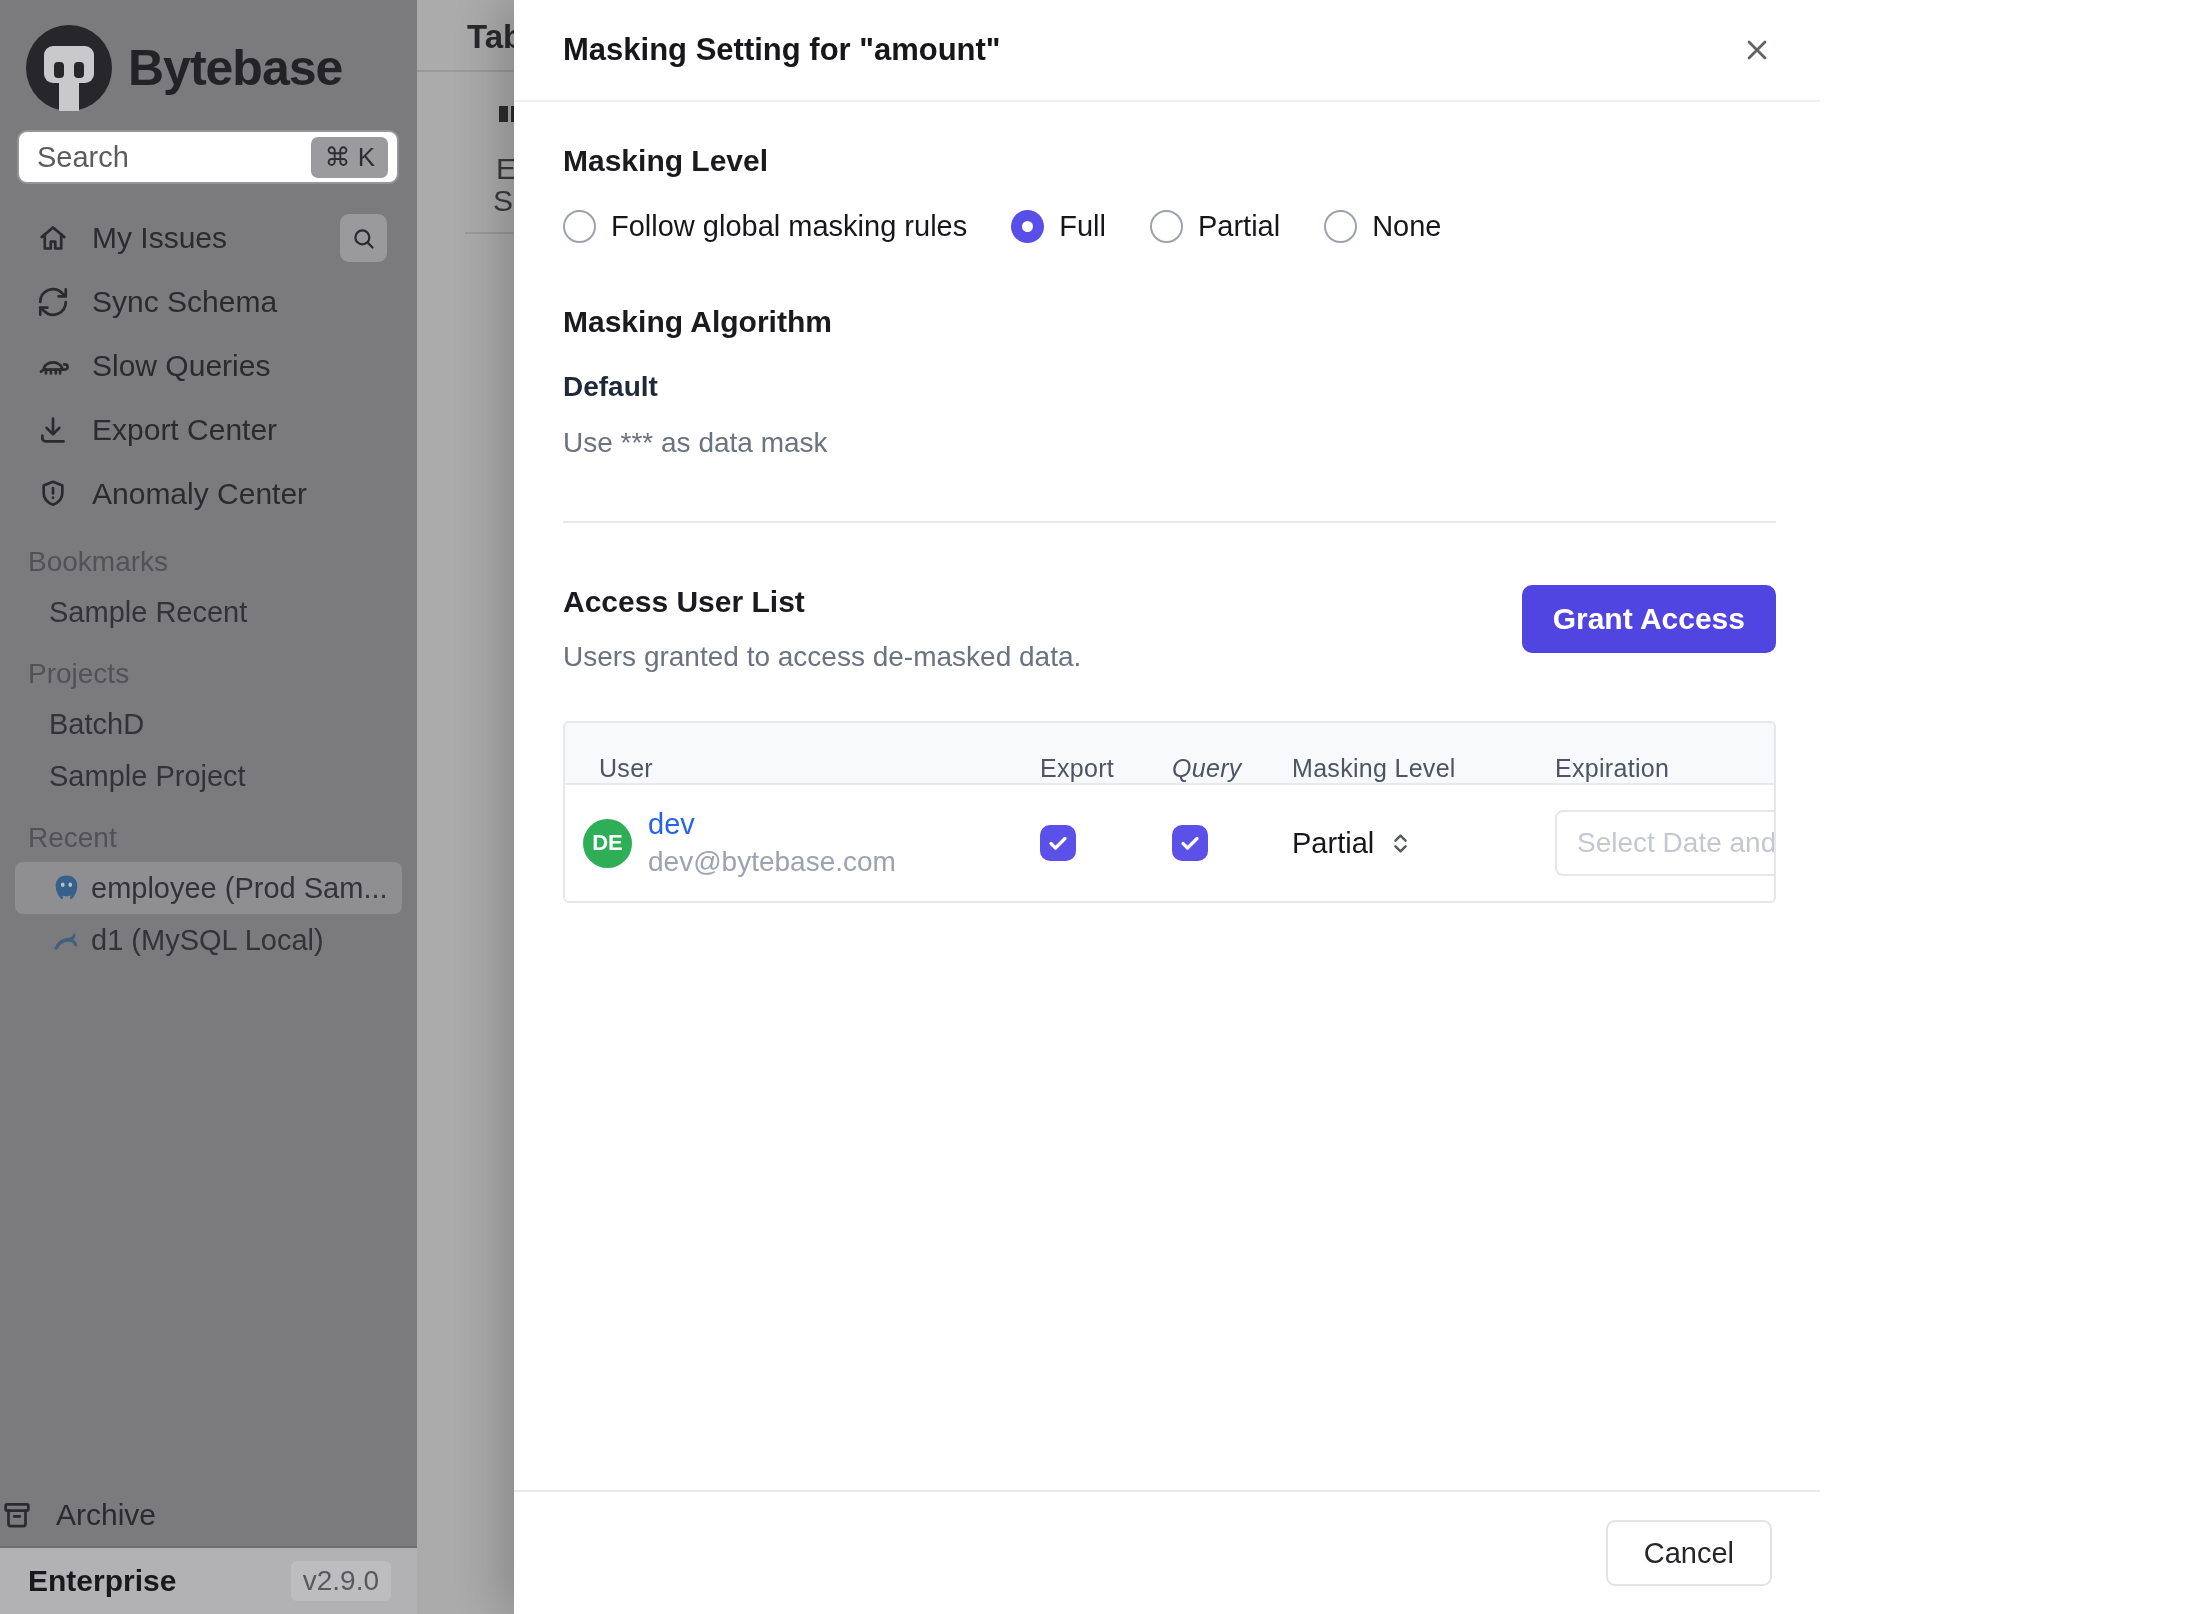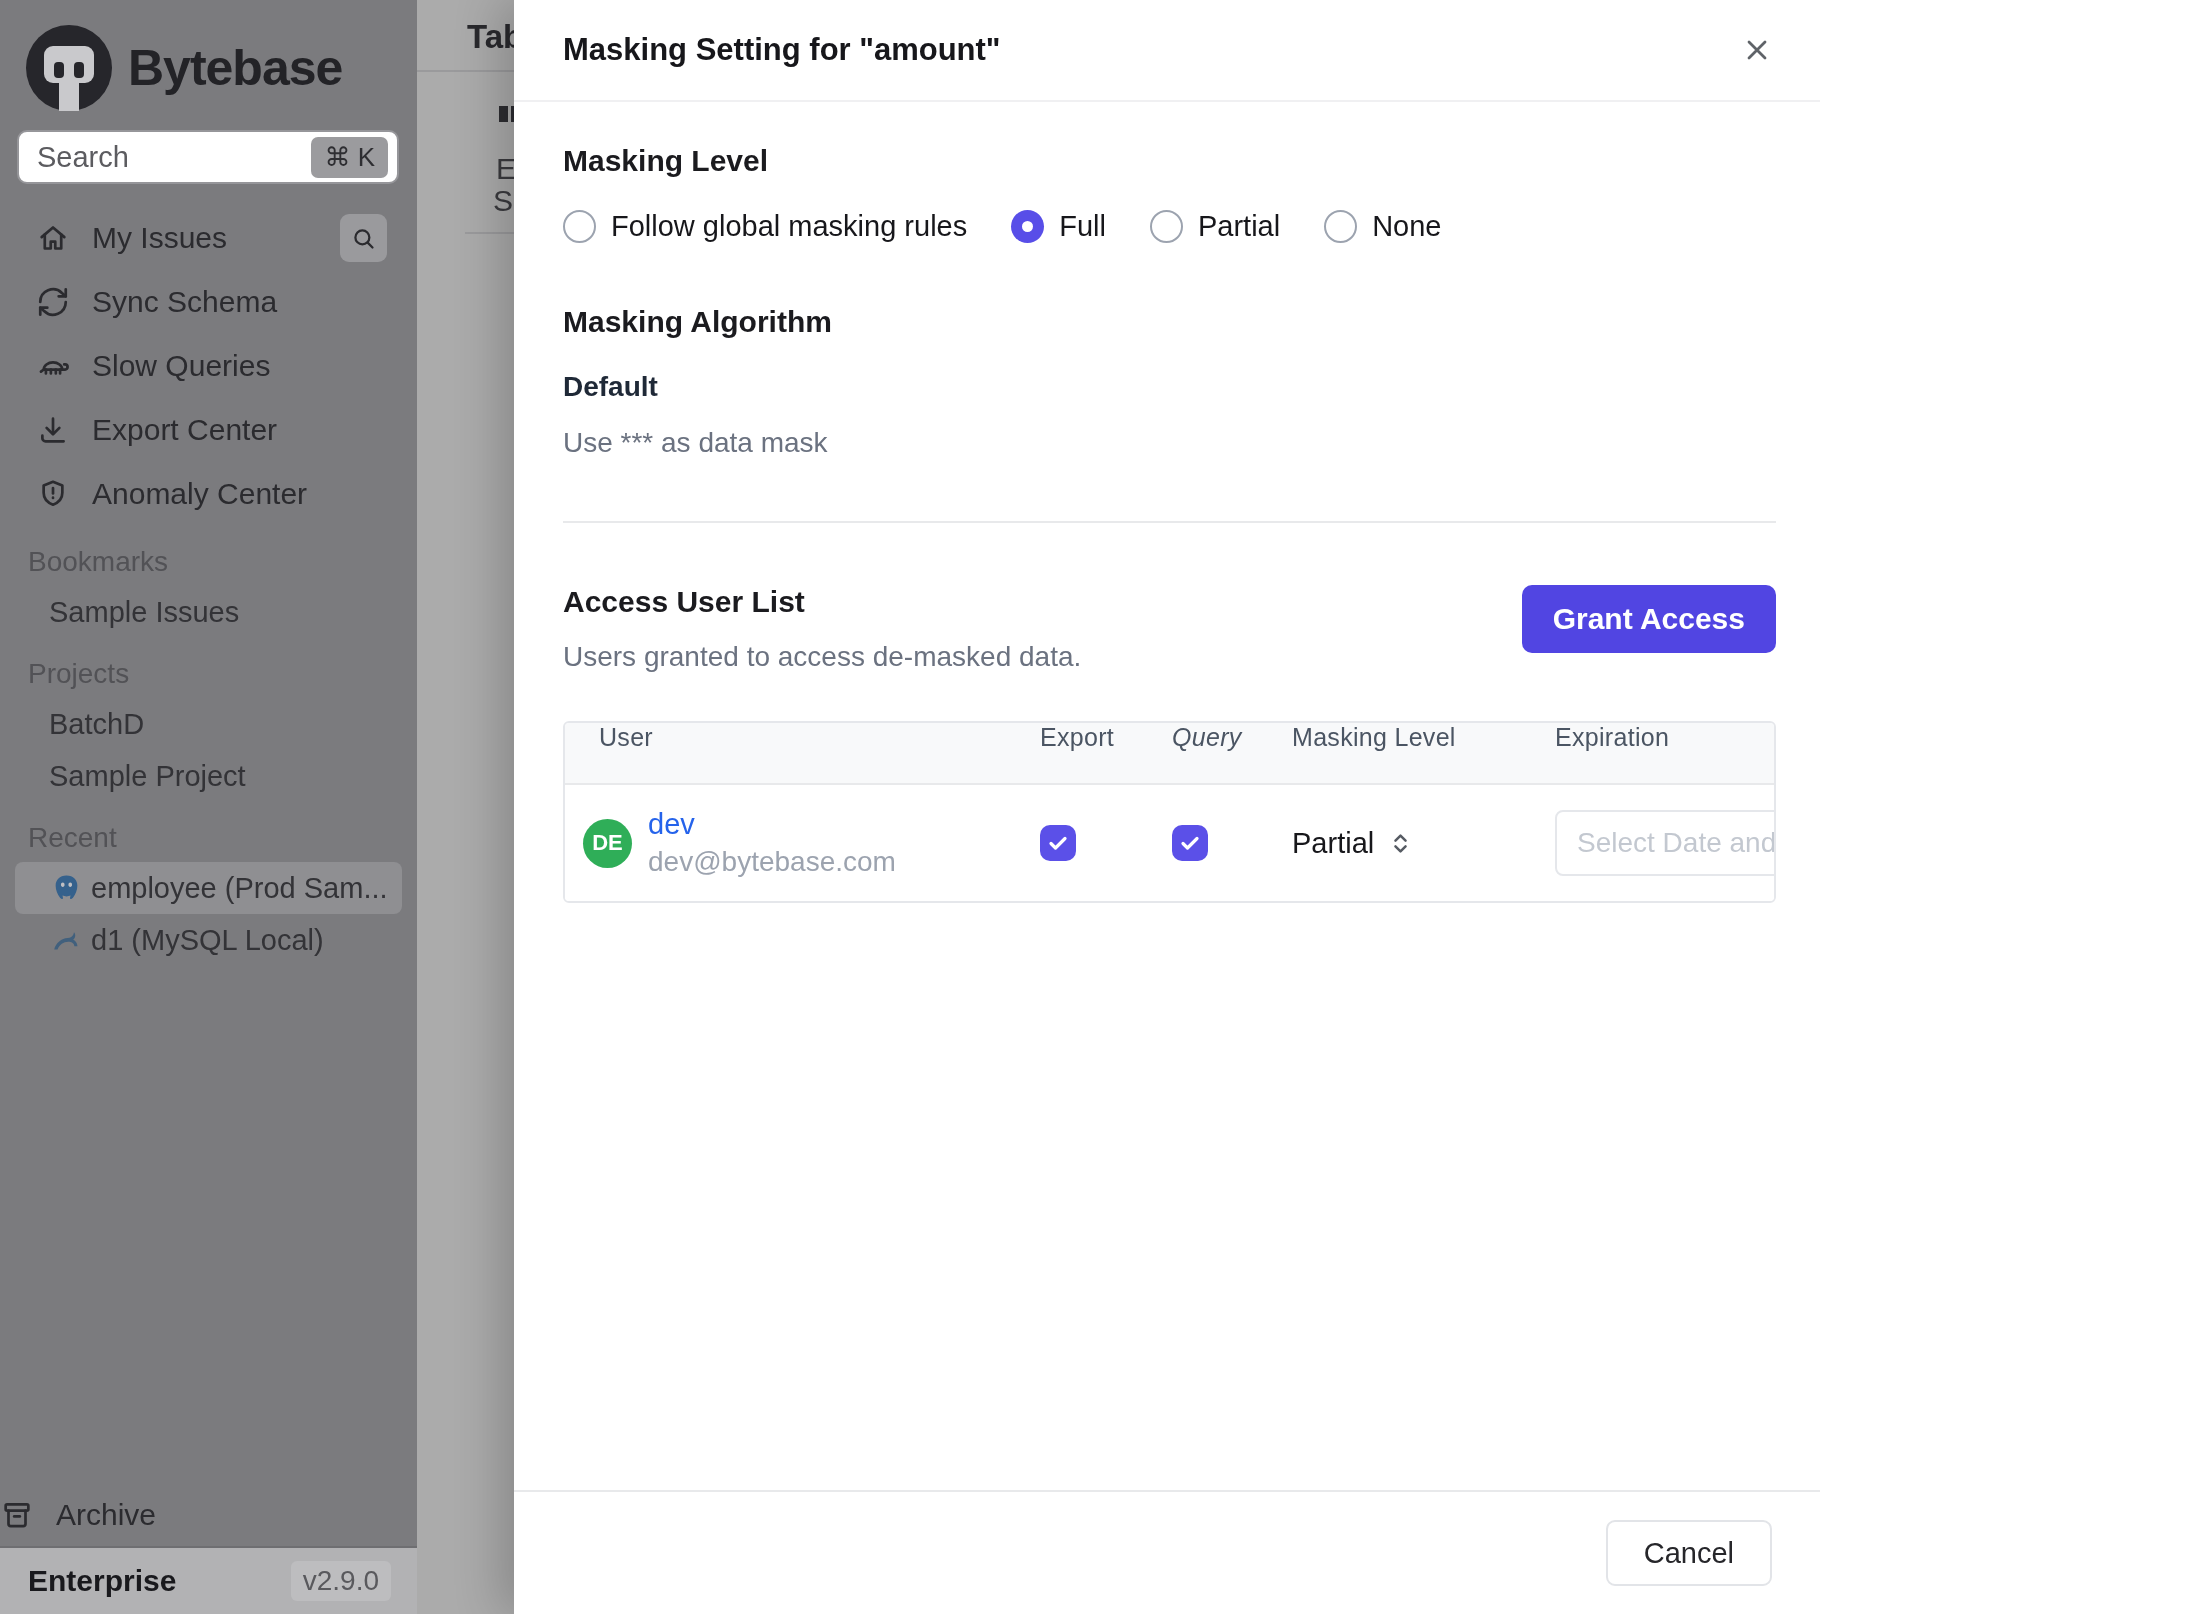--- a/index.html
+++ b/index.html
@@ -68,21 +68,21 @@
   .mt-head2{margin-top:62px;}
   .algo-name{font-size:28px;font-weight:600;color:#1f2937;margin-top:32px;}
   .algo-desc{font-size:28px;color:#6b7280;margin-top:24px;}
   .h-divider{height:2px;background:#e8e9eb;margin-top:62px;}
   .access-row{display:flex;align-items:flex-start;margin-top:62px;}
   .access-texts{flex:1;}
   .access-sub{font-size:28px;color:#6b7280;margin-top:22px;}
   .grant-btn{margin-left:auto;background:#5145e2;color:#ffffff;font-size:30px;font-weight:600;border:none;
     border-radius:10px;height:68px;padding:0 31px;display:flex;align-items:center;cursor:pointer;flex:none;}
   .user-table{margin-top:48px;border:2px solid #e5e7eb;border-radius:6px;overflow:hidden;}
-  .thead{display:flex;align-items:flex-start;height:60px;background:#f8f9fa;border-bottom:2px solid #e8e9eb;
+  .thead{display:flex;align-items:flex-end;height:60px;background:#f8f9fa;border-bottom:2px solid #e8e9eb;
     font-size:25px;color:#4b5563;letter-spacing:0.3px;}
   .trow{display:flex;align-items:center;height:116px;background:#fff;}
   .col-user{width:475px;flex:none;box-sizing:border-box;}
   .thead .col-user{padding-left:34px;}
   .col-export{width:132px;flex:none;}
   .col-query{width:120px;flex:none;font-style:italic;}
   .col-mask{width:263px;flex:none;}
   .col-exp{width:527px;flex:none;}
   .col-actions{flex:1;display:flex;align-items:center;}
   .user-cell{display:flex;align-items:center;padding-left:18px;}
@@ -184,21 +184,21 @@
               <path d="M12 3.4 18.6 6v5.2c0 4.2-2.8 7-6.6 8.4-3.8-1.4-6.6-4.2-6.6-8.4V6Z"></path>
               <path d="M12 7.8v3.8"></path>
               <path d="M12 14.6v.2"></path>
             </svg>
         </span>
         <span>Anomaly Center</span>
       </div>
 
       <div class="section-label">Bookmarks</div>
       <div class="sub-item">
-        <span>Sample Issues</span>
+        <span>Sample Recent</span>
       </div>
 
       <div class="section-label">Projects</div>
       <div class="sub-item">
         <span>BatchD</span>
       </div>
       <div class="sub-item">
         <span>Sample Project</span>
       </div>
 

